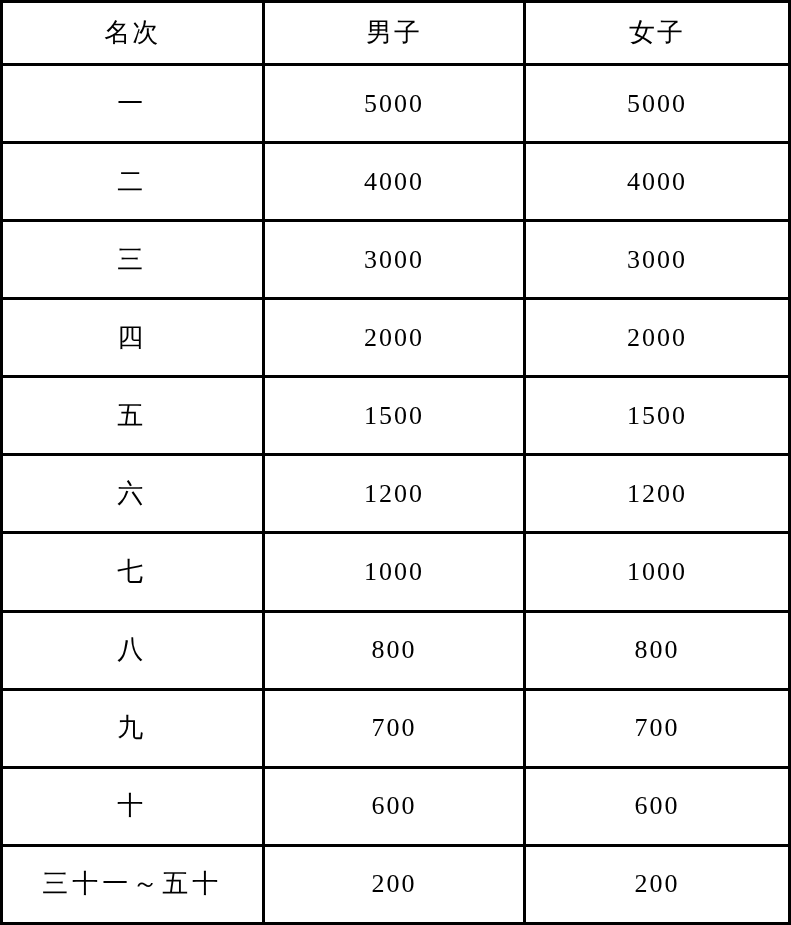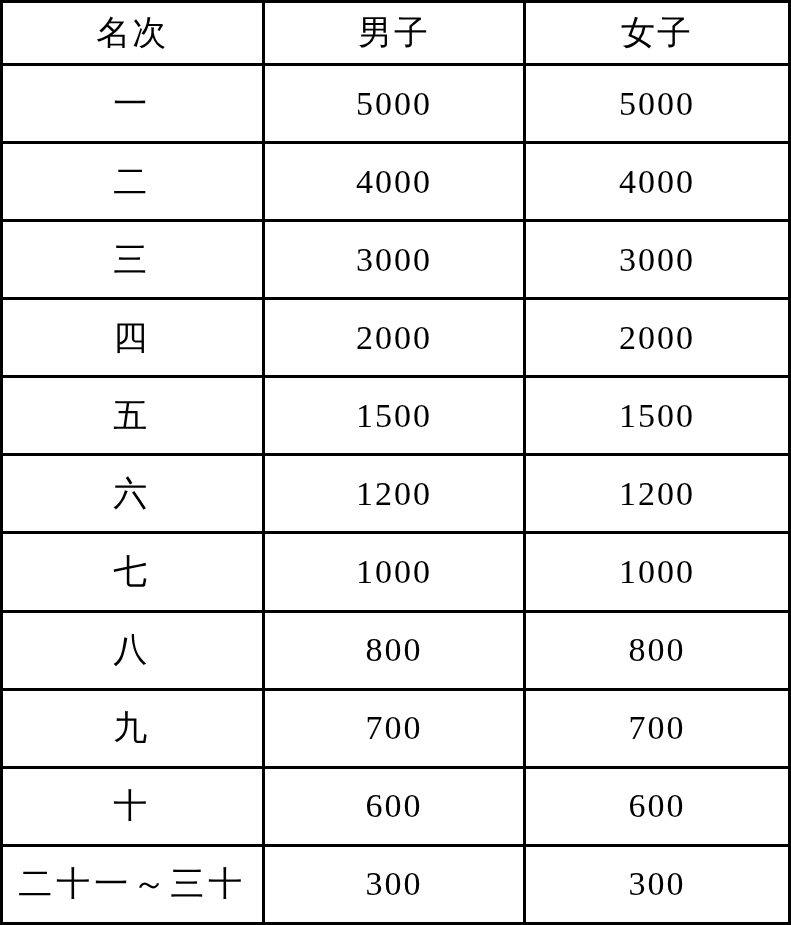--- a/index.html
+++ b/index.html
@@ -20,21 +20,21 @@
     table-layout: fixed;
     background: #ffffff;
   }
   table.prize-table th,
   table.prize-table td {
     border: 3px solid #000000;
     text-align: center;
     vertical-align: middle;
     padding: 0;
     font-weight: normal;
-    font-size: 34px;
+    font-size: 26px;
     line-height: 1;
     letter-spacing: 2px;
     overflow: hidden;
     white-space: nowrap;
   }
   table.prize-table col.c-rank  { width: 33.2%; }
   table.prize-table col.c-men   { width: 33.2%; }
   table.prize-table col.c-women { width: 33.6%; }
   table.prize-table tr { height: 63px; }
   .rank-text { letter-spacing: 4px; }
@@ -110,20 +110,20 @@
     <td>700</td>
   </tr>
 
   <tr>
     <td><span class="rank-text">十</span></td>
     <td>600</td>
     <td>600</td>
   </tr>
 
 
+
   <tr>
-    <td><span class="rank-text">二十一～三十</span></td>
-    <td>300</td>
-    <td>300</td>
+    <td><span class="rank-text">三十一～五十</span></td>
+    <td>200</td>
+    <td>200</td>
   </tr>
-
 </tbody>
 </table>
 
 </body></html>

